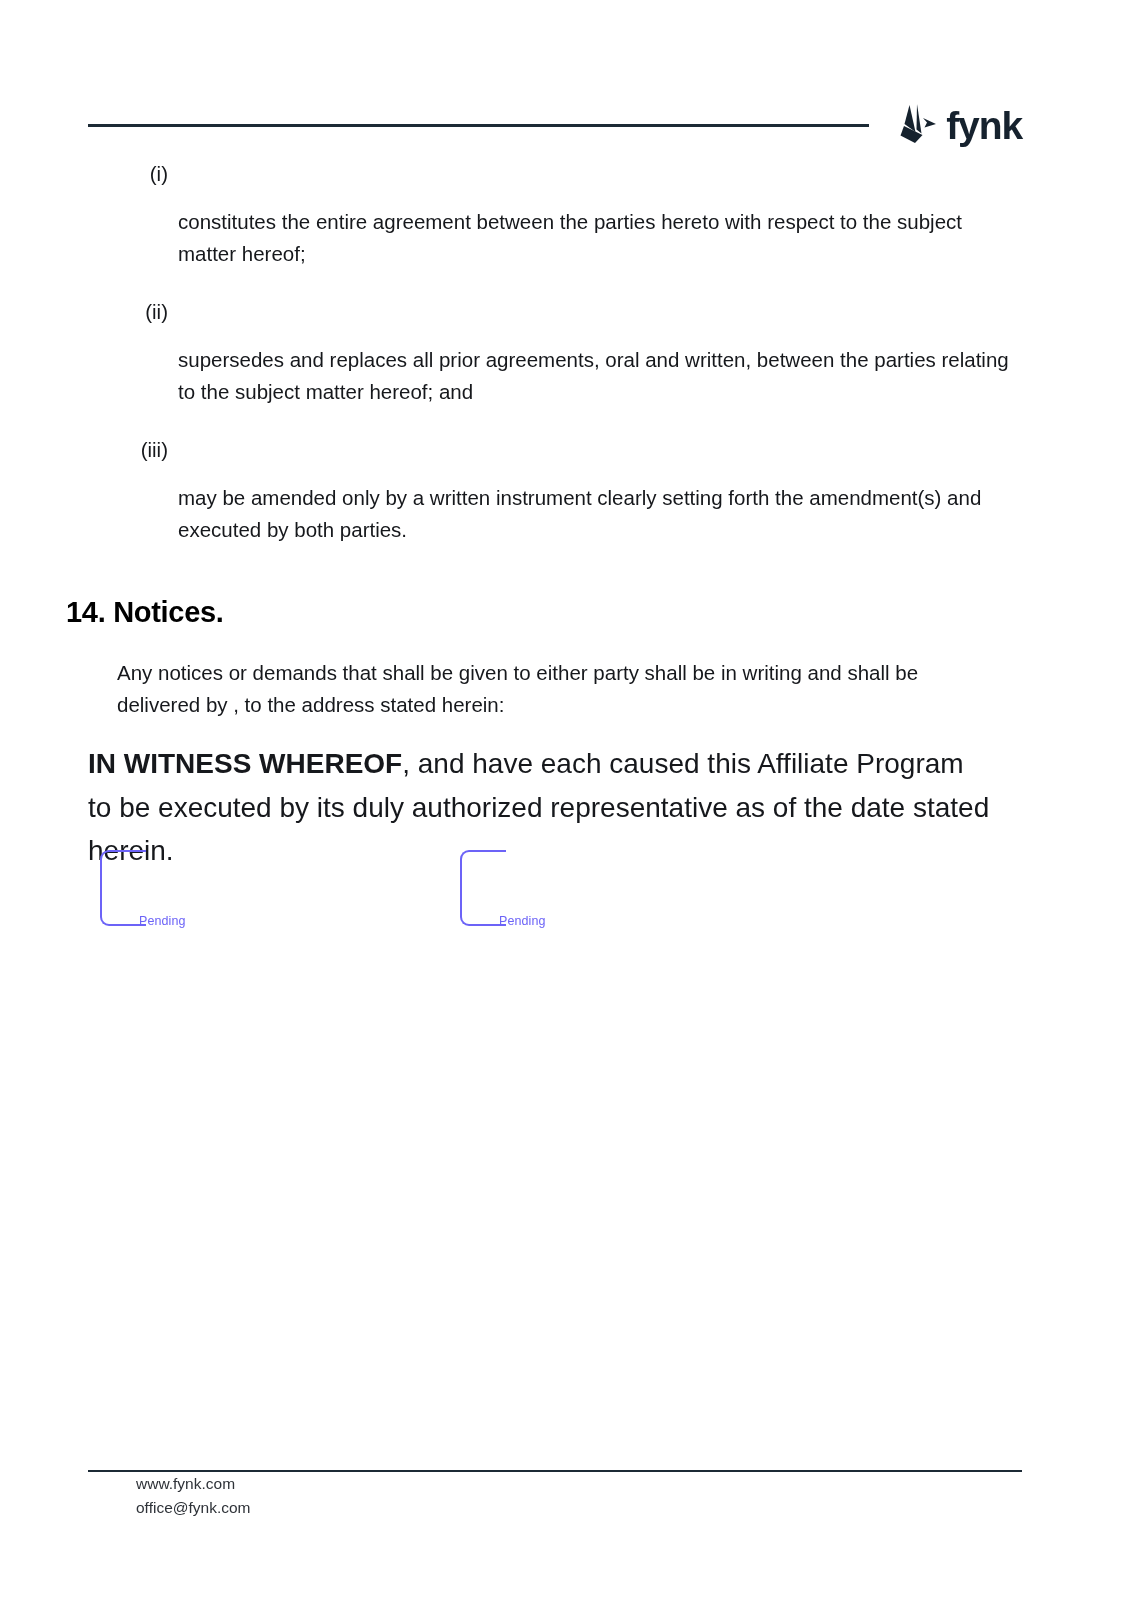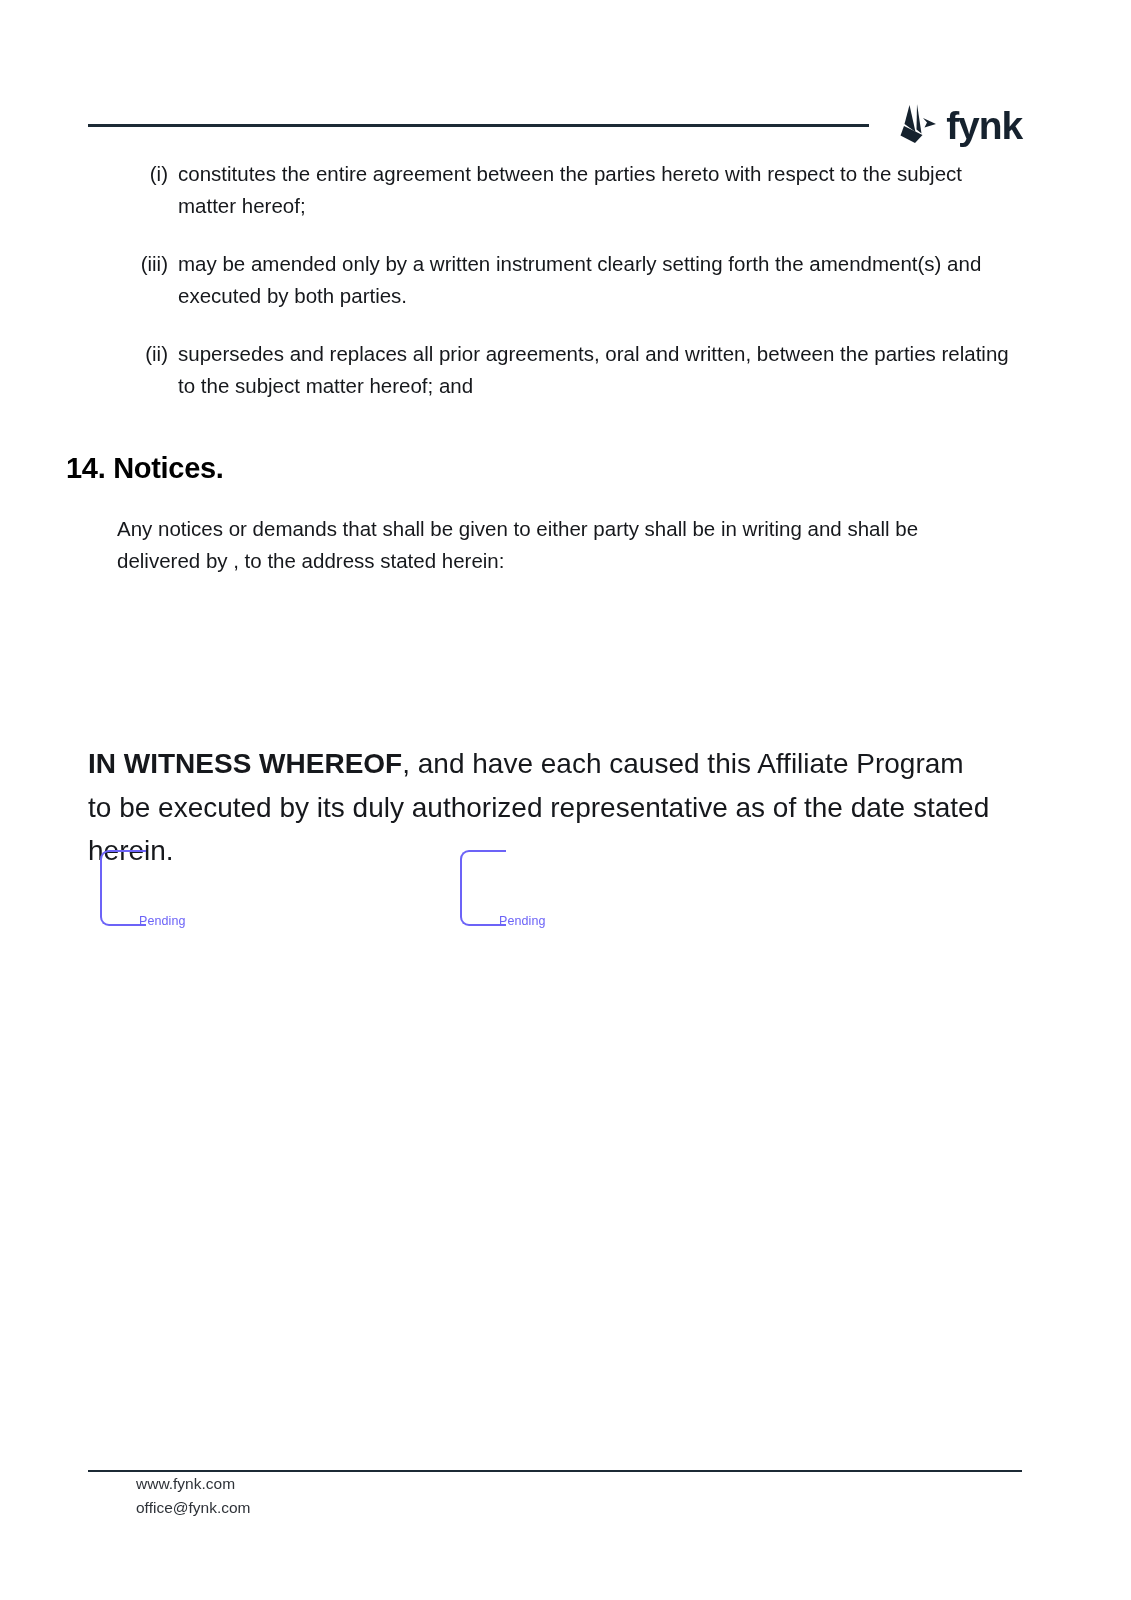--- a/index.html
+++ b/index.html
@@ -89,20 +89,21 @@
     width: 90px;
     min-width: 90px;
     text-align: right;
     padding-right: 10px;
     white-space: nowrap;
   }
 
   .roman-text {
     flex: 1;
     padding-right: 10px;
+    margin-top: 48px;
   }
 
   .section-heading {
     font-size: 29px;
     font-weight: bold;
     letter-spacing: -0.3px;
     color: #000000;
     margin-top: 50px;
     margin-left: -22px;
     margin-bottom: 28px;
@@ -211,26 +212,26 @@
   </div>
 
   <div class="content">
 
     <ul class="roman-list">
       <li class="roman-item">
         <span class="roman-marker">(i)</span>
         <span class="roman-text">constitutes the entire agreement between the parties hereto with respect to the subject matter hereof;</span>
       </li>
       <li class="roman-item">
+        <span class="roman-marker">(ii)</span>
+        <span class="roman-text">supersedes and replaces all prior agreements, oral and written, between the parties relating to the subject matter hereof; and</span>
+      </li>
+      <li class="roman-item">
         <span class="roman-marker">(iii)</span>
         <span class="roman-text">may be amended only by a written instrument clearly setting forth the amendment(s) and executed by both parties.</span>
-      </li>
-      <li class="roman-item">
-        <span class="roman-marker">(ii)</span>
-        <span class="roman-text">supersedes and replaces all prior agreements, oral and written, between the parties relating to the subject matter hereof; and</span>
       </li>
     </ul>
 
     <h2 class="section-heading">14. Notices.</h2>
 
     <p class="body-para">Any notices or demands that shall be given to either party shall be in writing and shall be delivered by , to the address stated herein:</p>
 
   </div>
 
   <p class="witness-para">

